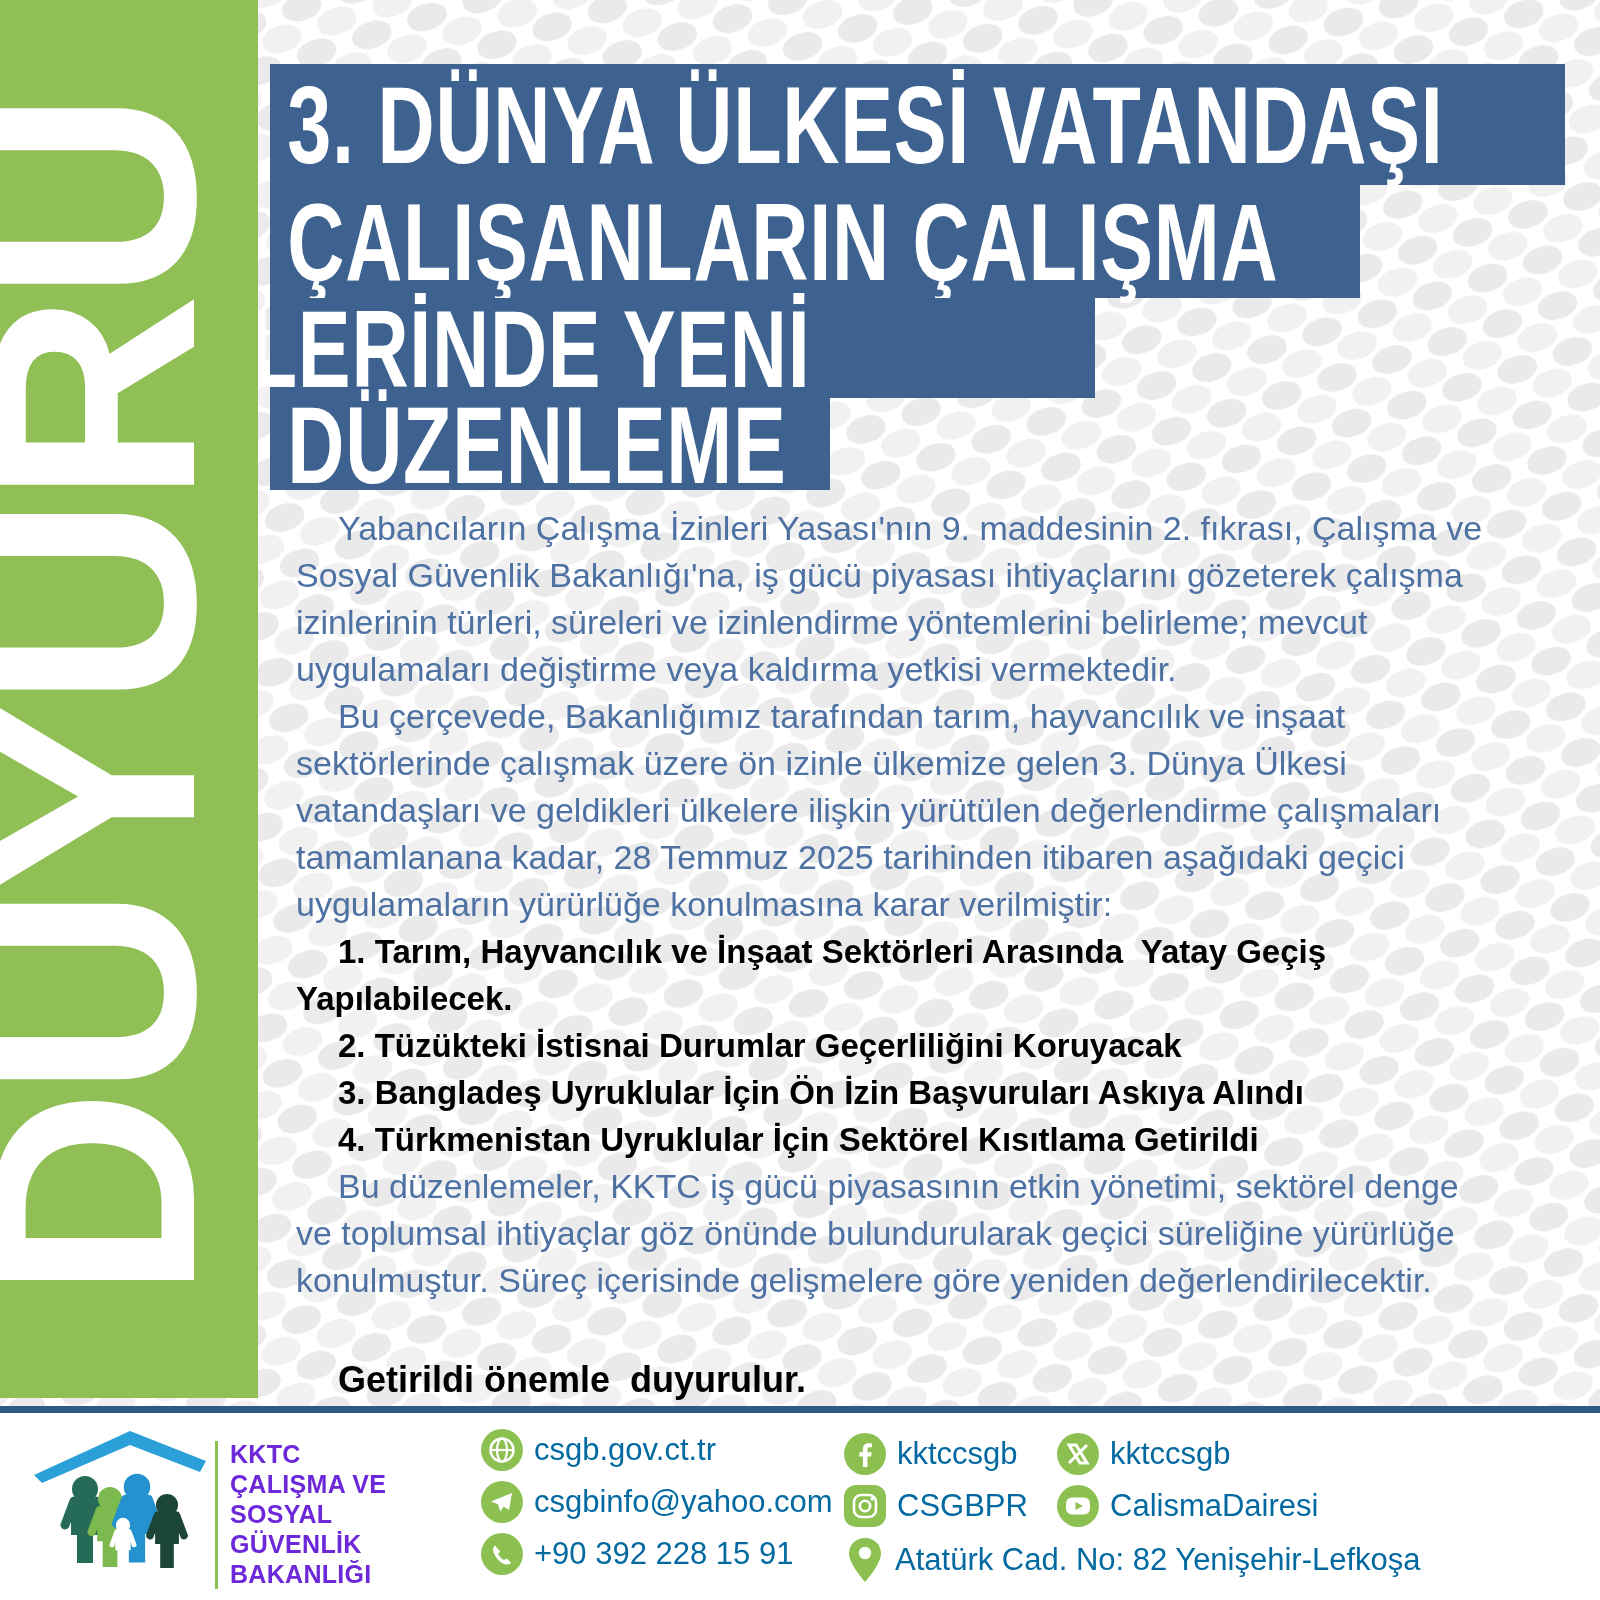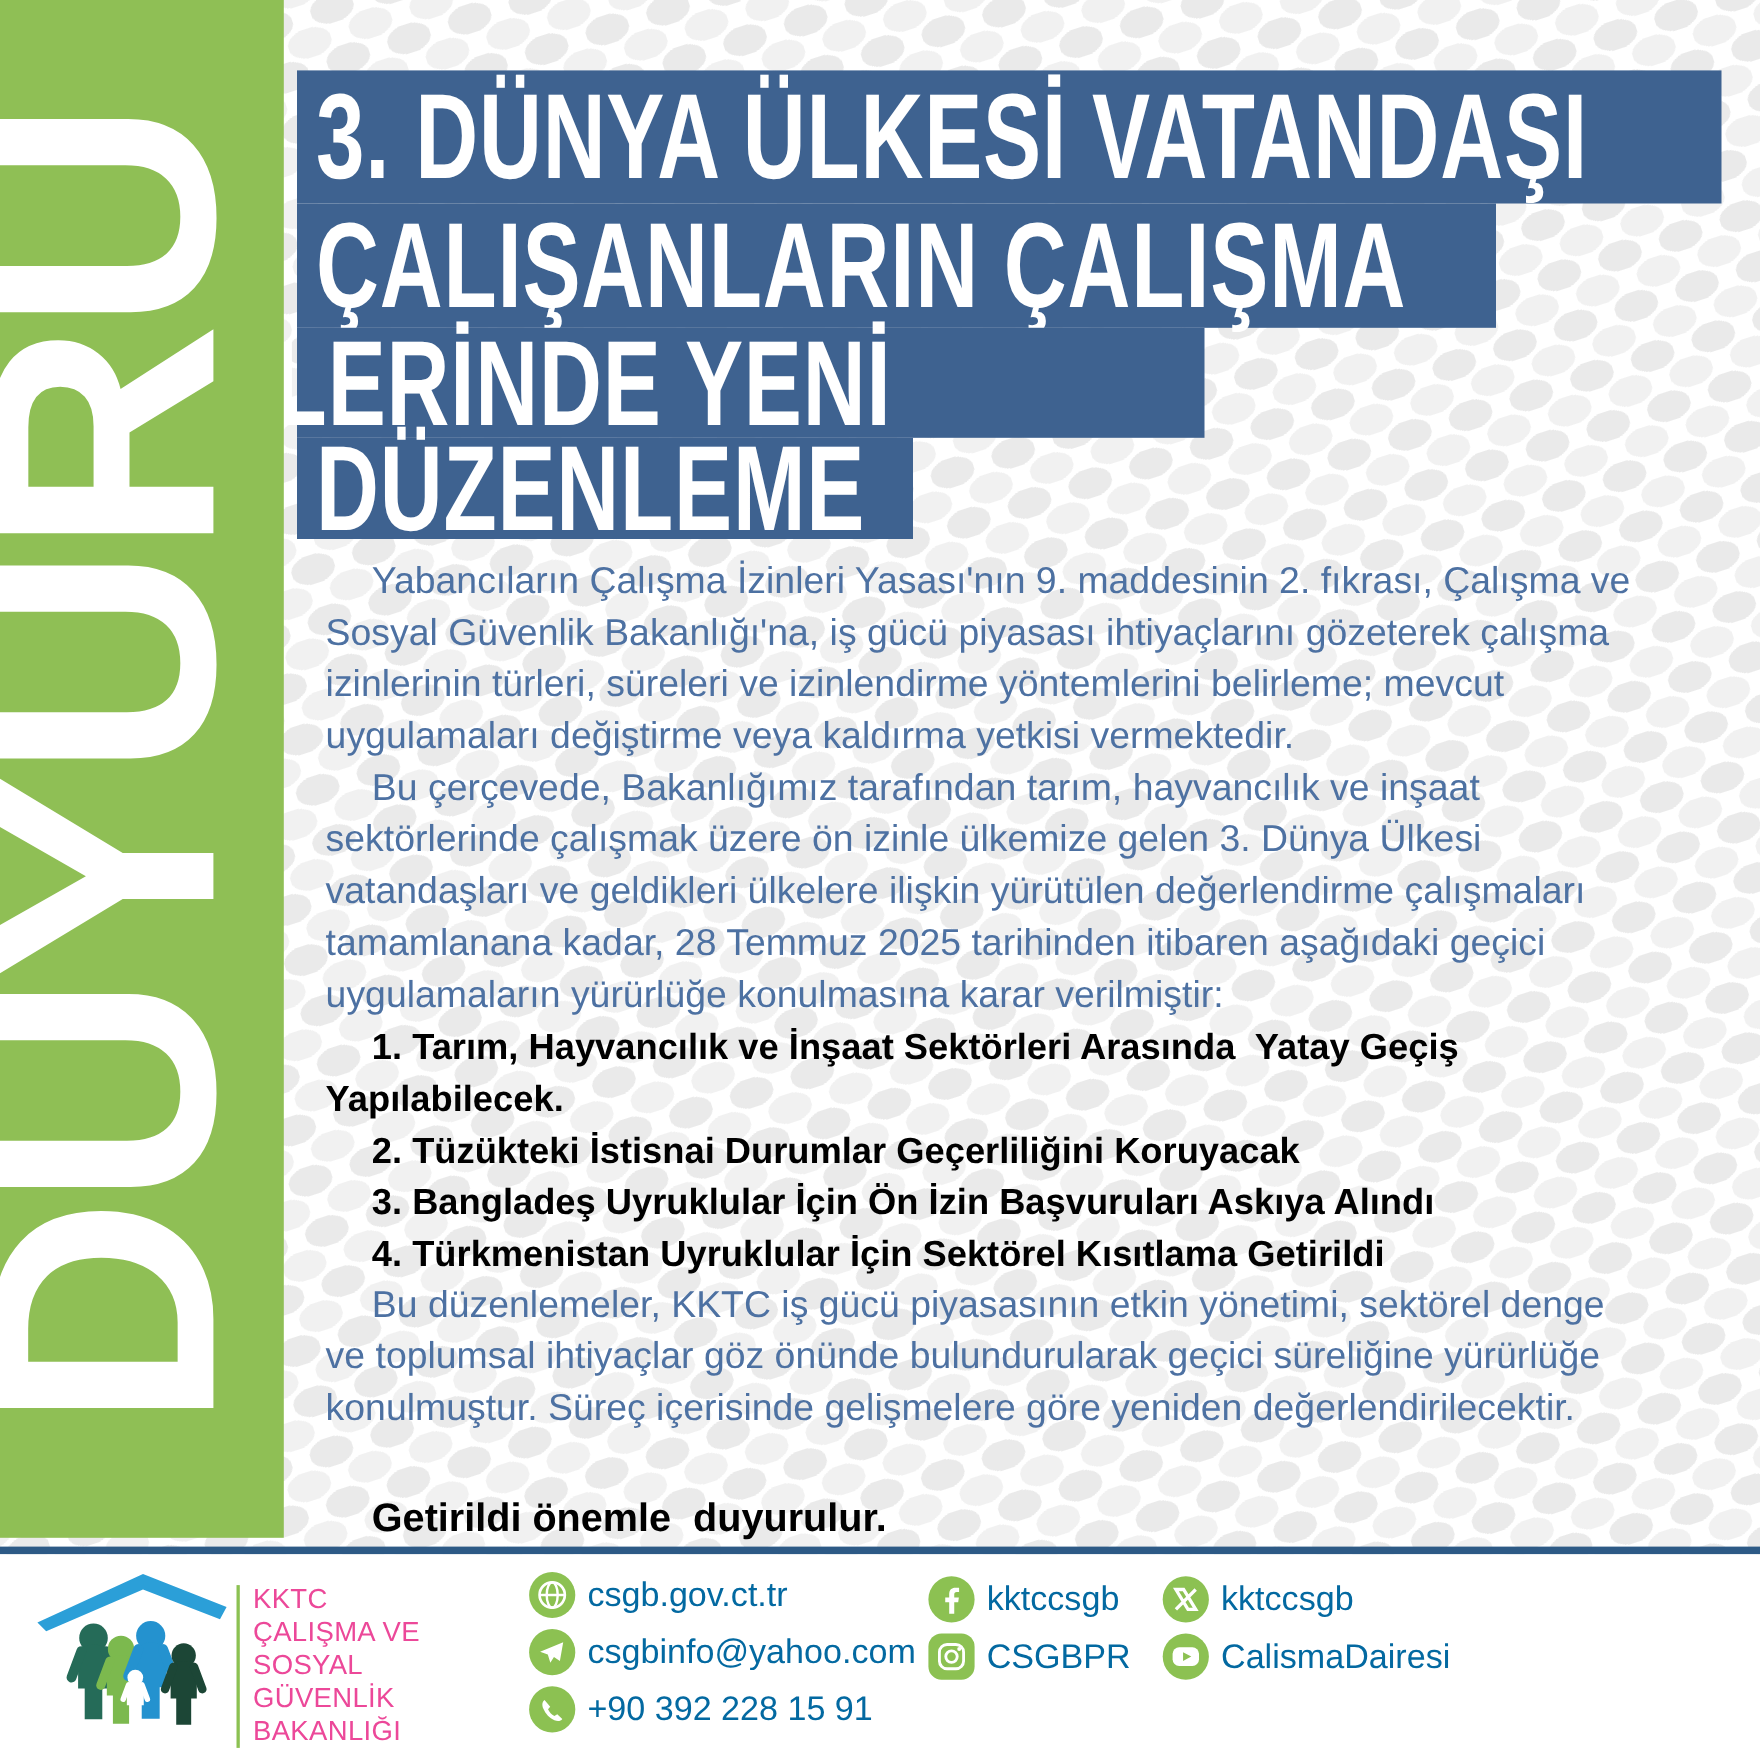--- a/index.html
+++ b/index.html
@@ -47,21 +47,21 @@
   }
   .body-copy p{margin:0;text-indent:42px;white-space:pre-wrap;}
   .p-bold{font-weight:bold;color:#000000;font-size:33px;}
   .p-final{margin-top:52px !important;font-size:36px;}
   
   .divider{position:absolute;left:0;top:1406px;width:1600px;height:7px;background:#2d5a86;z-index:3;}
   .footer{position:absolute;left:0;top:1413px;width:1600px;height:187px;background:#ffffff;z-index:3;}
   .logo-svg{position:absolute;left:30px;top:14px;}
   .logo-sep{position:absolute;left:215px;top:28px;width:3px;height:148px;background:#8cc152;}
   .ministry{
-    position:absolute;left:230px;top:26px;font-size:25px;font-weight:normal;color:#ec4899;
+    position:absolute;left:230px;top:26px;font-size:25px;font-weight:bold;color:#6d28d9;
     line-height:30px;letter-spacing:0.3px;
   }
   .contact{position:absolute;display:flex;align-items:center;gap:10px;font-size:31px;color:#0369a1;}
   .contact svg{flex:0 0 auto;}
 </style>
 </head>
 <body>
 
 <div class="page">
   <div class="dots"></div>
@@ -189,14 +189,21 @@
       <span>CSGBPR</span>
     </div>
     <div class="contact" style="left:1056px;top:71px;">
       <svg width="44" height="44" viewBox="0 0 44 44">
         <circle cx="22" cy="22" r="21" fill="#8cc152"></circle>
         <rect x="10" y="13.5" width="24" height="17" rx="6" fill="#ffffff"></rect>
         <path d="M19.5 18 L27 22 L19.5 26 Z" fill="#8cc152"></path>
       </svg>
       <span>CalismaDairesi</span>
     </div>
+    <div class="contact" style="left:845px;top:123px;">
+      <svg width="40" height="48" viewBox="0 0 40 48">
+        <path d="M20 2 C10.5 2 4 9 4 17.5 C4 28 20 46 20 46 C20 46 36 28 36 17.5 C36 9 29.5 2 20 2 Z" fill="#8cc152"></path>
+        <circle cx="20" cy="17" r="6.2" fill="#ffffff"></circle>
+      </svg>
+      <span>Atatürk Cad. No: 82 Yenişehir-Lefkoşa</span>
+    </div>
   </div>
 </div>
 
 </body></html>

